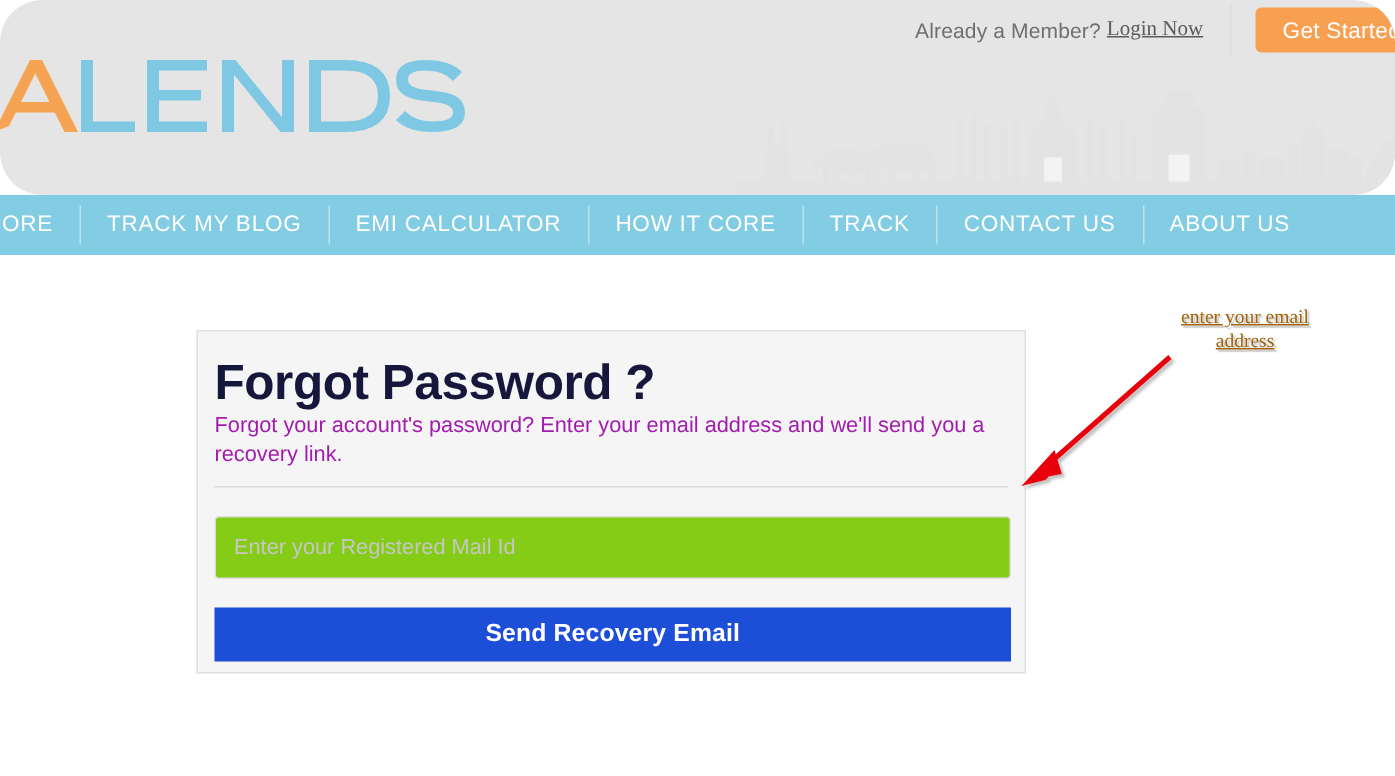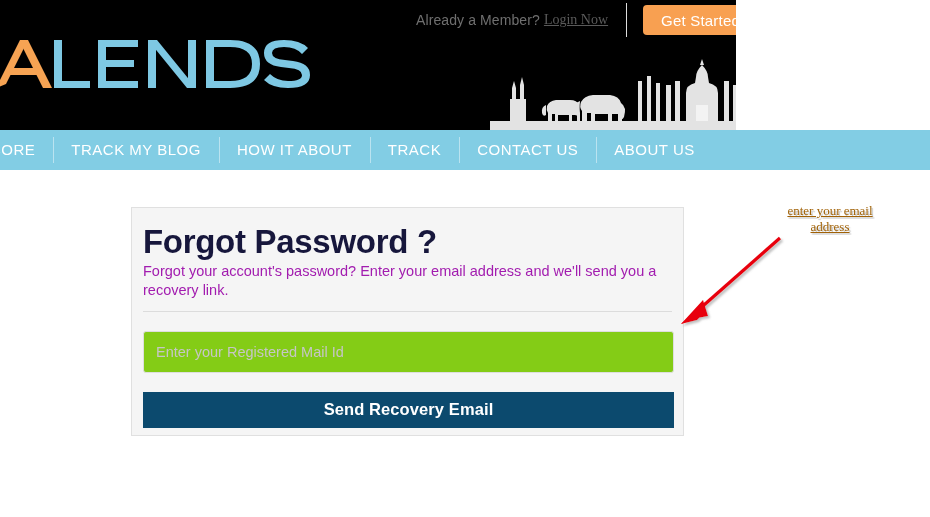--- a/index.html
+++ b/index.html
@@ -12,24 +12,25 @@
     background: #ffffff;
     font-family: "Liberation Sans", sans-serif;
     overflow: hidden;
     position: relative;
   }
 
   
   #header {
     position: absolute;
     left: 0; top: 0;
-    width: 736px;
+    width: 930px;
     height: 130px;
-    background: #000000;
+    background: #e5e5e5;
     overflow: hidden;
+    border-radius: 28px;
   }
 
   #skyline {
     position: absolute;
     left: 490px;
     top: 55px;
     width: 440px;
     height: 75px;
     overflow: hidden;
   }
@@ -125,21 +126,21 @@
   }
   #nav-first {
     padding-left: 0;
     margin-left: -10px;
   }
 
   
   #card {
     position: absolute;
     left: 131px;
-    top: 207px;
+    top: 220px;
     width: 553px;
     height: 229px;
     background: #f5f5f5;
     border: 1px solid #e0e0e0;
     box-sizing: border-box;
   }
   #card-inner {
     padding: 16px 11px 0 11px;
   }
   #card-title {
@@ -179,21 +180,21 @@
   }
   #email-input::placeholder {
     color: #c6c6c6;
   }
   #send-btn {
     display: block;
     box-sizing: border-box;
     width: 531px;
     height: 36px;
     margin: 19px 0 0 0;
-    background: #0c4a6e;
+    background: #1d4ed8;
     border: none;
     color: #ffffff;
     font-size: 16.5px;
     font-weight: bold;
     font-family: "Liberation Sans", sans-serif;
     cursor: pointer;
     letter-spacing: 0.1px;
   }
 
   
@@ -310,21 +311,22 @@
     <span id="member-text">Already a Member?</span>
     <a id="login-now">Login Now</a>
     <div id="topbar-divider"></div>
     <button id="get-started-btn">Get Started</button>
   </div>
 </div>
 
 <div id="navbar">
   <div class="nav-item" id="nav-first">CORE</div>
   <div class="nav-item">TRACK MY BLOG</div>
-  <div class="nav-item">HOW IT ABOUT</div>
+  <div class="nav-item">EMI CALCULATOR</div>
+  <div class="nav-item">HOW IT CORE</div>
   <div class="nav-item">TRACK</div>
   <div class="nav-item">CONTACT US</div>
   <div class="nav-item">ABOUT US</div>
 </div>
 
 <div id="card">
   <div id="card-inner">
     <h1 id="card-title">Forgot Password ?</h1>
     <p id="card-subtitle">Forgot your account's password? Enter your email address and we'll send you a recovery link.</p>
     <div id="card-divider"></div>

